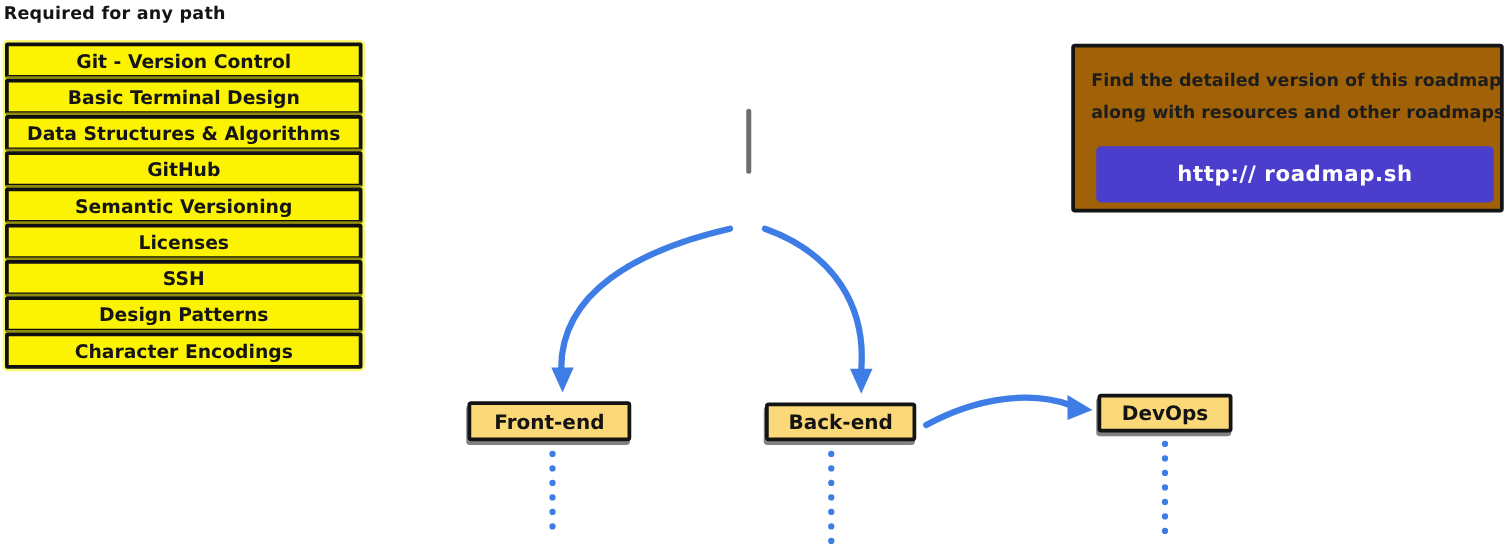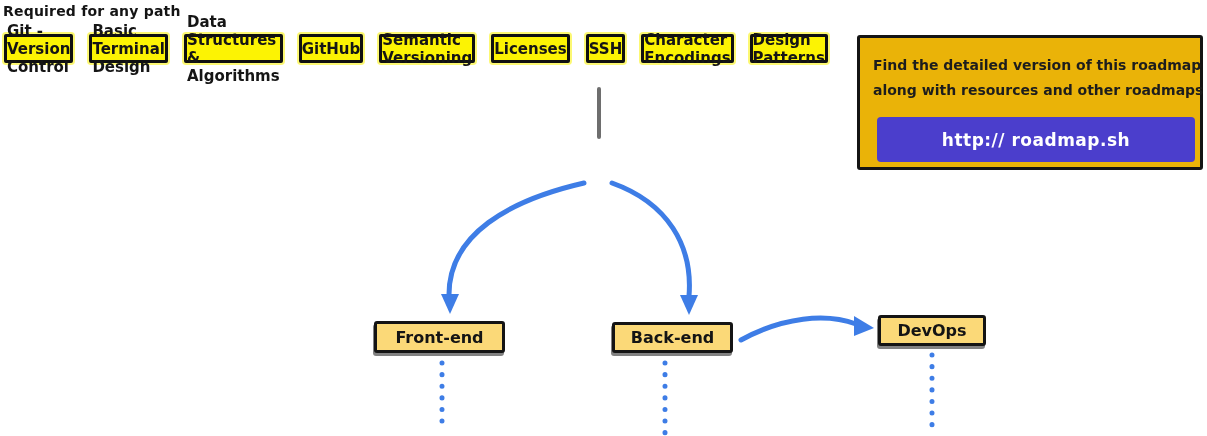--- a/index.html
+++ b/index.html
@@ -20,22 +20,22 @@
     font-size: 14px;
     font-weight: bold;
     color: #141414;
     letter-spacing: 0.2px;
   }
   .req-list {
     position: absolute;
     left: 4px; top: 34px;
     width: 286px;
     display: flex;
-    flex-direction: row;
-    gap: 16px;
+    flex-direction: column;
+    gap: 0;
   }
   .req-item {
     height: 29px;
     background: #FCF303;
     border: 3px solid #101010;
     border-radius: 2px;
     box-shadow: 0 0 0 2px rgba(250, 242, 0, 0.55);
     display: flex;
     align-items: center;
     justify-content: center;
@@ -79,21 +79,21 @@
     cursor: pointer;
   }
   .node-frontend { left: 374px; top: 321px; width: 131px; height: 32px; }
   .node-backend  { left: 612px; top: 322px; width: 121px; height: 31px; }
   .node-devops   { left: 878px; top: 315px; width: 108px; height: 31px; }
   
   .info-box {
     position: absolute;
     left: 857px; top: 35px;
     width: 346px; height: 135px;
-    background: #eab308;
+    background: #a16207;
     border: 3px solid #141414;
     border-radius: 3px;
     padding: 15px 13px 0 13px;
   }
   .info-line {
     text-align: center;
     font-size: 14px;
     font-weight: bold;
     color: #1d1d1d;
     line-height: 25px;
@@ -150,22 +150,22 @@
 
   <div class="req-heading">Required for any path</div>
   <div class="req-list">
     <div class="req-item">Git - Version Control</div>
     <div class="req-item">Basic Terminal Design</div>
     <div class="req-item">Data Structures &amp; Algorithms</div>
     <div class="req-item">GitHub</div>
     <div class="req-item">Semantic Versioning</div>
     <div class="req-item">Licenses</div>
     <div class="req-item">SSH</div>
+    <div class="req-item">Design Patterns</div>
     <div class="req-item">Character Encodings</div>
-    <div class="req-item">Design Patterns</div>
   </div>
 
 
   <div class="path-node node-frontend">Front-end</div>
   <div class="path-node node-backend">Back-end</div>
   <div class="path-node node-devops">DevOps</div>
 
   <div class="info-box">
     <div class="info-line">Find the detailed version of this roadmap</div>
     <div class="info-line">along with resources and other roadmaps</div>

